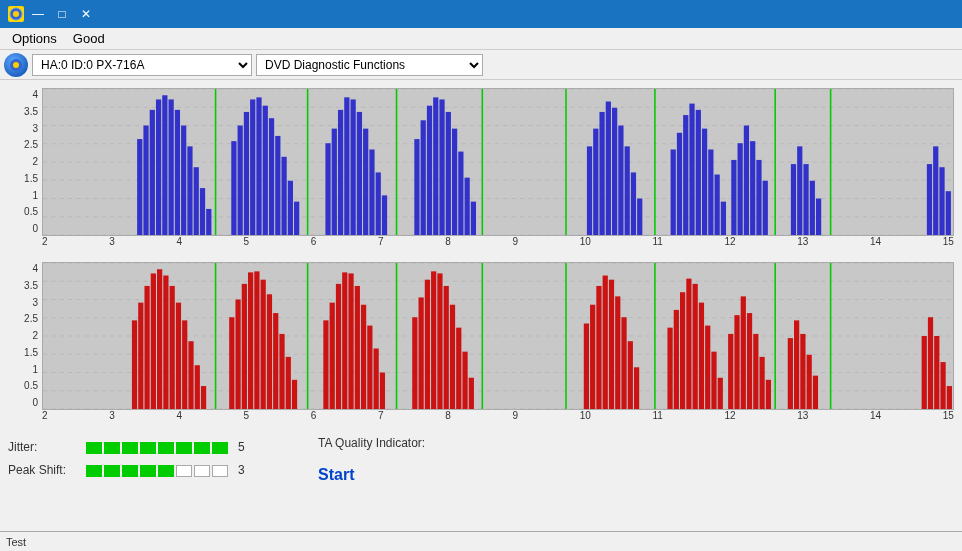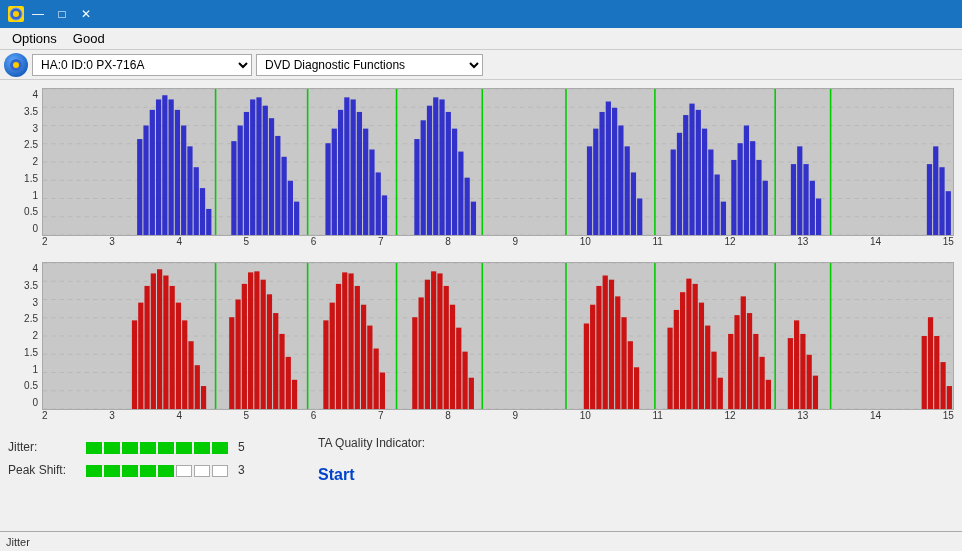--- a/index.html
+++ b/index.html
@@ -618,14 +618,14 @@
   </div>
 
   <div class="ta-quality-section" style="margin-left:30px;">
     <div class="ta-label">TA Quality Indicator:</div>
     <div class="ta-value">Start</div>
   </div>
 
 </div>
 
 <div id="status-bar">
-  <span>Jitter</span>
+  <span>Test</span>
 </div>
 
 </body></html>

